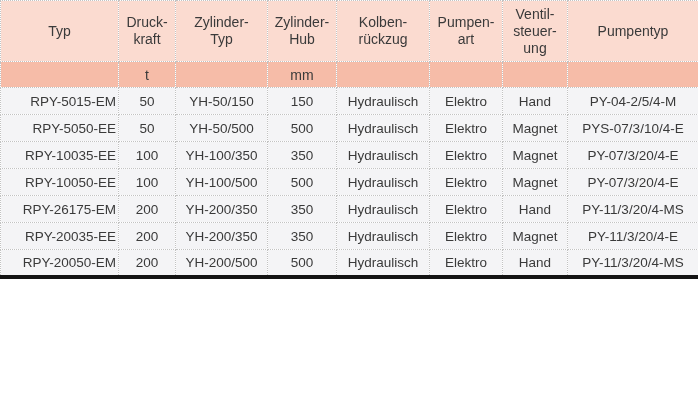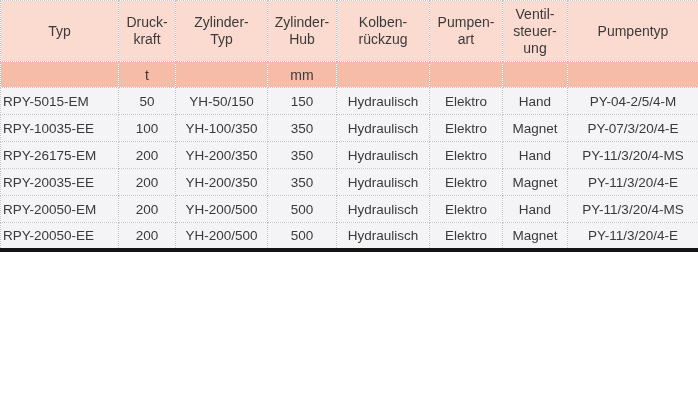--- a/index.html
+++ b/index.html
@@ -55,21 +55,21 @@
   
   tbody tr.data-row td {
     height: 27px;
     background: #f4f4f6;
     font-size: 13.5px;
     text-align: center;
     vertical-align: middle;
     padding: 0 2px;
   }
   tbody tr.data-row td.c0 {
-    text-align: left;
+    text-align: right;
   }
   
   col.w0 { width: 118px; }
   col.w1 { width: 57px;  }
   col.w2 { width: 92px;  }
   col.w3 { width: 69px;  }
   col.w4 { width: 93px;  }
   col.w5 { width: 73px;  }
   col.w6 { width: 65px;  }
   col.w7 { width: 131px; }
@@ -123,24 +123,44 @@
           <td class="c0">RPY-5015-EM</td>
           <td class="c1">50</td>
           <td class="c2">YH-50/150</td>
           <td class="c3">150</td>
           <td class="c4">Hydraulisch</td>
           <td class="c5">Elektro</td>
           <td class="c6">Hand</td>
           <td class="c7">PY-04-2/5/4-M</td>
         </tr>
         <tr class="data-row">
+          <td class="c0">RPY-5050-EE</td>
+          <td class="c1">50</td>
+          <td class="c2">YH-50/500</td>
+          <td class="c3">500</td>
+          <td class="c4">Hydraulisch</td>
+          <td class="c5">Elektro</td>
+          <td class="c6">Magnet</td>
+          <td class="c7">PYS-07/3/10/4-E</td>
+        </tr>
+        <tr class="data-row">
           <td class="c0">RPY-10035-EE</td>
           <td class="c1">100</td>
           <td class="c2">YH-100/350</td>
           <td class="c3">350</td>
+          <td class="c4">Hydraulisch</td>
+          <td class="c5">Elektro</td>
+          <td class="c6">Magnet</td>
+          <td class="c7">PY-07/3/20/4-E</td>
+        </tr>
+        <tr class="data-row">
+          <td class="c0">RPY-10050-EE</td>
+          <td class="c1">100</td>
+          <td class="c2">YH-100/500</td>
+          <td class="c3">500</td>
           <td class="c4">Hydraulisch</td>
           <td class="c5">Elektro</td>
           <td class="c6">Magnet</td>
           <td class="c7">PY-07/3/20/4-E</td>
         </tr>
         <tr class="data-row">
           <td class="c0">RPY-26175-EM</td>
           <td class="c1">200</td>
           <td class="c2">YH-200/350</td>
           <td class="c3">350</td>
@@ -162,25 +182,15 @@
         <tr class="data-row">
           <td class="c0">RPY-20050-EM</td>
           <td class="c1">200</td>
           <td class="c2">YH-200/500</td>
           <td class="c3">500</td>
           <td class="c4">Hydraulisch</td>
           <td class="c5">Elektro</td>
           <td class="c6">Hand</td>
           <td class="c7">PY-11/3/20/4-MS</td>
         </tr>
-        <tr class="data-row">
-          <td class="c0">RPY-20050-EE</td>
-          <td class="c1">200</td>
-          <td class="c2">YH-200/500</td>
-          <td class="c3">500</td>
-          <td class="c4">Hydraulisch</td>
-          <td class="c5">Elektro</td>
-          <td class="c6">Magnet</td>
-          <td class="c7">PY-11/3/20/4-E</td>
-        </tr>
       </tbody>
   </table>
 </div>
 
 </body></html>

